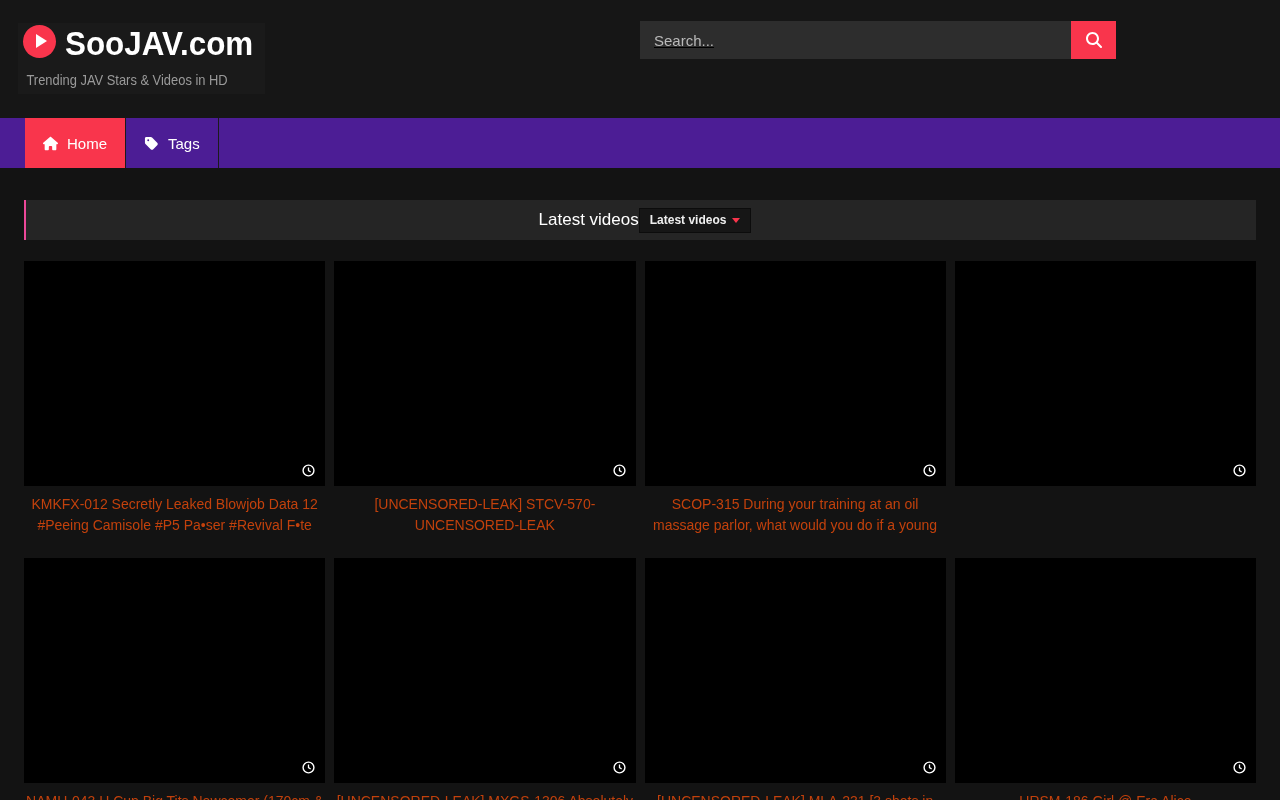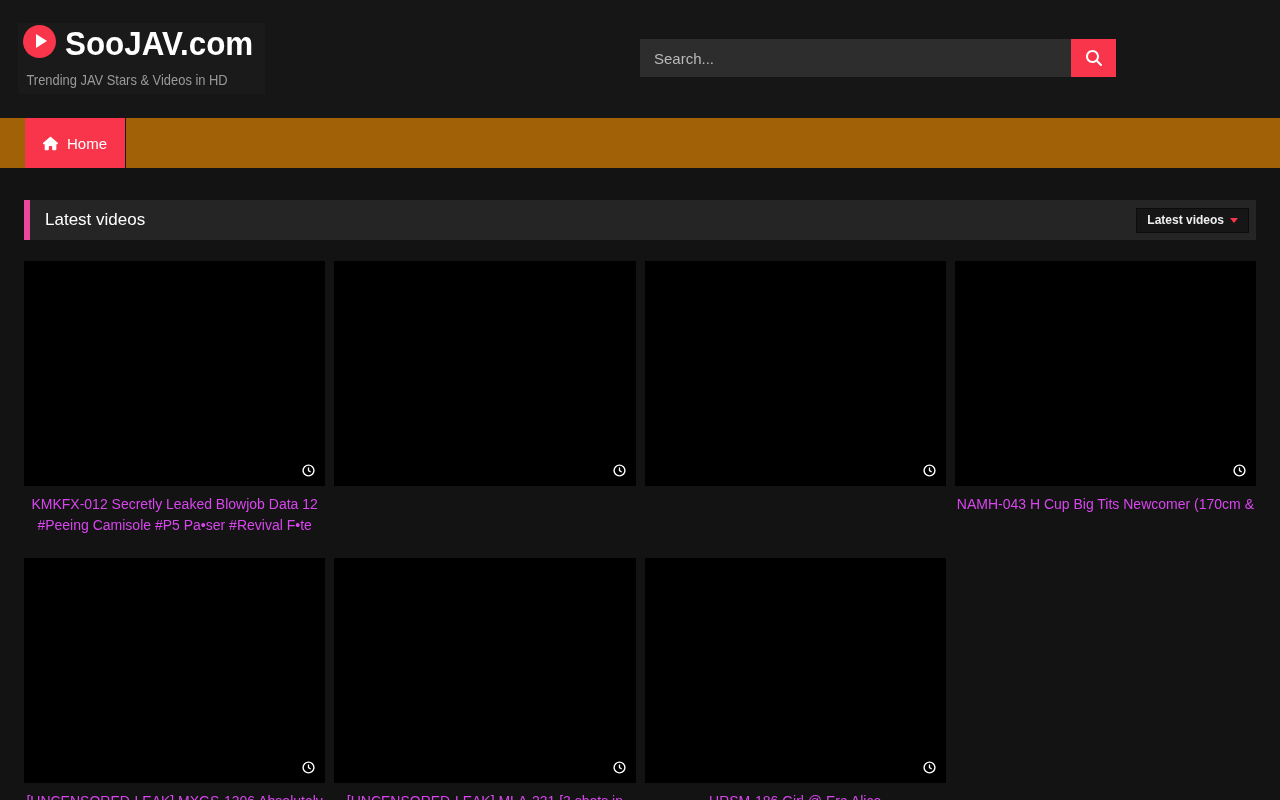--- a/index.html
+++ b/index.html
@@ -5,38 +5,38 @@
   * { margin:0; padding:0; box-sizing:border-box; }
   html,body { width:1280px; height:800px; overflow:hidden; }
   body { background:#131313; font-family:"Liberation Sans", sans-serif; }
   .header { position:relative; height:118px; background:#161616; }
   .logo { position:absolute; left:18px; top:23px; background:#1a1a1a; padding:2px 2px 6px 5px; }
   .logo-row { display:flex; align-items:flex-start; gap:9px; }
   .play-circle { width:33px; height:33px; border-radius:50%; background:#f9354c; position:relative; flex:none; }
   .play-circle::after { content:""; position:absolute; left:13px; top:9px; border-left:11px solid #fff; border-top:7px solid transparent; border-bottom:7px solid transparent; }
   .site-name { color:#fff; font-size:33px; font-weight:bold; display:inline-block; transform:scaleX(0.95); transform-origin:left center; }
   .tagline { color:#9a9a9a; font-size:15px; margin-top:8px; padding-left:4px; transform:scaleX(0.86); transform-origin:left center; }
-  .search { position:absolute; left:640px; top:39px; display:flex; }
+  .search { position:absolute; left:640px; top:21px; display:flex;text-decoration:underline; }
   .search input { width:431px; height:38px; background:#2d2d2d; border:none; outline:none; color:#b9b9b9; font-size:15px; padding:0 14px; font-family:"Liberation Sans", sans-serif; }
   .search input::placeholder { color:#b9b9b9; }
   .search button { width:45px; height:38px; background:#f9354c; border:none; display:flex; align-items:center; justify-content:center; cursor:pointer; }
-  .nav { height:50px; background:#a16207; }
+  .nav { height:50px; background:#4c1d95; }
   .nav-inner { margin-left:25px; display:flex; height:50px; }
   .nav-item { display:flex; align-items:center; gap:9px; padding:0 18px; color:#fff; font-size:15px; border-right:1px solid #1b1b1b; cursor:pointer; }
   .nav-item.active { background:#f9354c; }
   .nav-item svg { display:block; }
   .main { margin:0 24px; }
-  .section-bar { margin-top:32px; height:40px; background:#252525; border-left:6px solid #ec4899; display:flex; align-items:center; justify-content:space-between; padding:0 7px 0 15px; }
+  .section-bar { margin-top:32px; height:40px; background:#252525; border-left:2px solid #ec4899; display:flex; align-items:center; justify-content:center; padding:0 7px 0 15px; }
   .section-title { color:#fff; font-size:17px; }
   .sort-btn { height:25px; background:#161616; border:1px solid #0c0c0c; color:#efefef; font-size:12px; font-weight:bold; display:flex; align-items:center; gap:6px; padding:0 10px; cursor:pointer; font-family:"Liberation Sans", sans-serif; }
   .caret-down { width:0; height:0; border-left:4px solid transparent; border-right:4px solid transparent; border-top:5px solid #f9354c; }
   .grid { margin-top:21px; display:grid; grid-template-columns:repeat(4,1fr); column-gap:9px; }
   .thumb { height:225px; background:#000; position:relative; cursor:pointer; }
   .clock { position:absolute; right:10px; bottom:9px; }
-  .title { margin:8px 0 22px; text-align:center; color:#d946ef; font-size:14px; line-height:21px; white-space:pre; max-height:42px; overflow:hidden; cursor:pointer; }
+  .title { margin:8px 0 22px; text-align:center; color:#c2410c; font-size:14px; line-height:21px; white-space:pre; max-height:42px; overflow:hidden; cursor:pointer; }
 </style>
 </head>
 <body>
 
 <div class="header">
   <div class="logo">
     <div class="logo-row">
       <span class="play-circle"></span>
       <span class="site-name">SooJAV.com</span>
     </div>
@@ -52,20 +52,26 @@
   </form>
 </div>
 
 <div class="nav">
   <div class="nav-inner">
     <div class="nav-item active">
       <svg viewBox="0 0 576 512" width="15" height="15" fill="#fff">
           <path d="M575.8 255.5c0 18-15 32.1-32 32.1h-32l.7 160.2c0 2.7-.2 5.4-.5 8.1V472c0 22.1-17.9 40-40 40H456c-1.1 0-2.2 0-3.3-.1c-1.4 .1-2.8 .1-4.2 .1H416 392c-22.1 0-40-17.9-40-40V448 384c0-17.7-14.3-32-32-32H256c-17.7 0-32 14.3-32 32v64 24c0 22.1-17.9 40-40 40H160 128.1c-1.5 0-3-.1-4.5-.2c-1.2 .1-2.4 .2-3.6 .2H104c-22.1 0-40-17.9-40-40V360c0-.9 0-1.9 .1-2.8V287.6H32c-18 0-32-14-32-32.1c0-9 3-17 10-24L266.4 8c7-7 15-8 22-8s15 2 21 7L564.8 231.5c8 7 12 15 11 24z"></path>
         </svg>
       <span>Home</span>
+    </div>
+    <div class="nav-item">
+      <svg viewBox="0 0 448 512" width="15" height="15" fill="#fff">
+          <path d="M0 80V229.5c0 17 6.7 33.3 18.7 45.3l176 176c25 25 65.5 25 90.5 0L418.7 317.3c25-25 25-65.5 0-90.5l-176-176c-12-12-28.3-18.7-45.3-18.7H48C21.5 32 0 53.5 0 80zm112 32a32 32 0 1 1 0 64 32 32 0 1 1 0-64z"></path>
+        </svg>
+      <span>Tags</span>
     </div>
   </div>
 </div>
 
 <div class="main">
   <div class="section-bar">
     <span class="section-title">Latest videos</span>
     <button class="sort-btn">
       <span>Latest videos</span>
       <span class="caret-down"></span>
@@ -84,22 +90,34 @@
 #Peeing Camisole #P5 Pa•ser #Revival F•te</div>
     </div>
 
     <div class="card">
       <div class="thumb">
         <svg class="clock" viewBox="0 0 24 24" width="13" height="13">
             <circle cx="12" cy="12" r="10" fill="rgba(0,0,0,0.4)" stroke="#fff" stroke-width="2.6"></circle>
             <path d="M12 6.5v5.8l4 2.4" stroke="#fff" stroke-width="2.4" fill="none"></path>
           </svg>
       </div>
+      <div class="title">[UNCENSORED-LEAK] STCV-570-
+UNCENSORED-LEAK</div>
     </div>
 
+    <div class="card">
+      <div class="thumb">
+        <svg class="clock" viewBox="0 0 24 24" width="13" height="13">
+            <circle cx="12" cy="12" r="10" fill="rgba(0,0,0,0.4)" stroke="#fff" stroke-width="2.6"></circle>
+            <path d="M12 6.5v5.8l4 2.4" stroke="#fff" stroke-width="2.4" fill="none"></path>
+          </svg>
+      </div>
+      <div class="title">SCOP-315 During your training at an oil
+massage parlor, what would you do if a young</div>
+    </div>
 
     <div class="card">
       <div class="thumb">
         <svg class="clock" viewBox="0 0 24 24" width="13" height="13">
             <circle cx="12" cy="12" r="10" fill="rgba(0,0,0,0.4)" stroke="#fff" stroke-width="2.6"></circle>
             <path d="M12 6.5v5.8l4 2.4" stroke="#fff" stroke-width="2.4" fill="none"></path>
           </svg>
       </div>
     </div>
 

